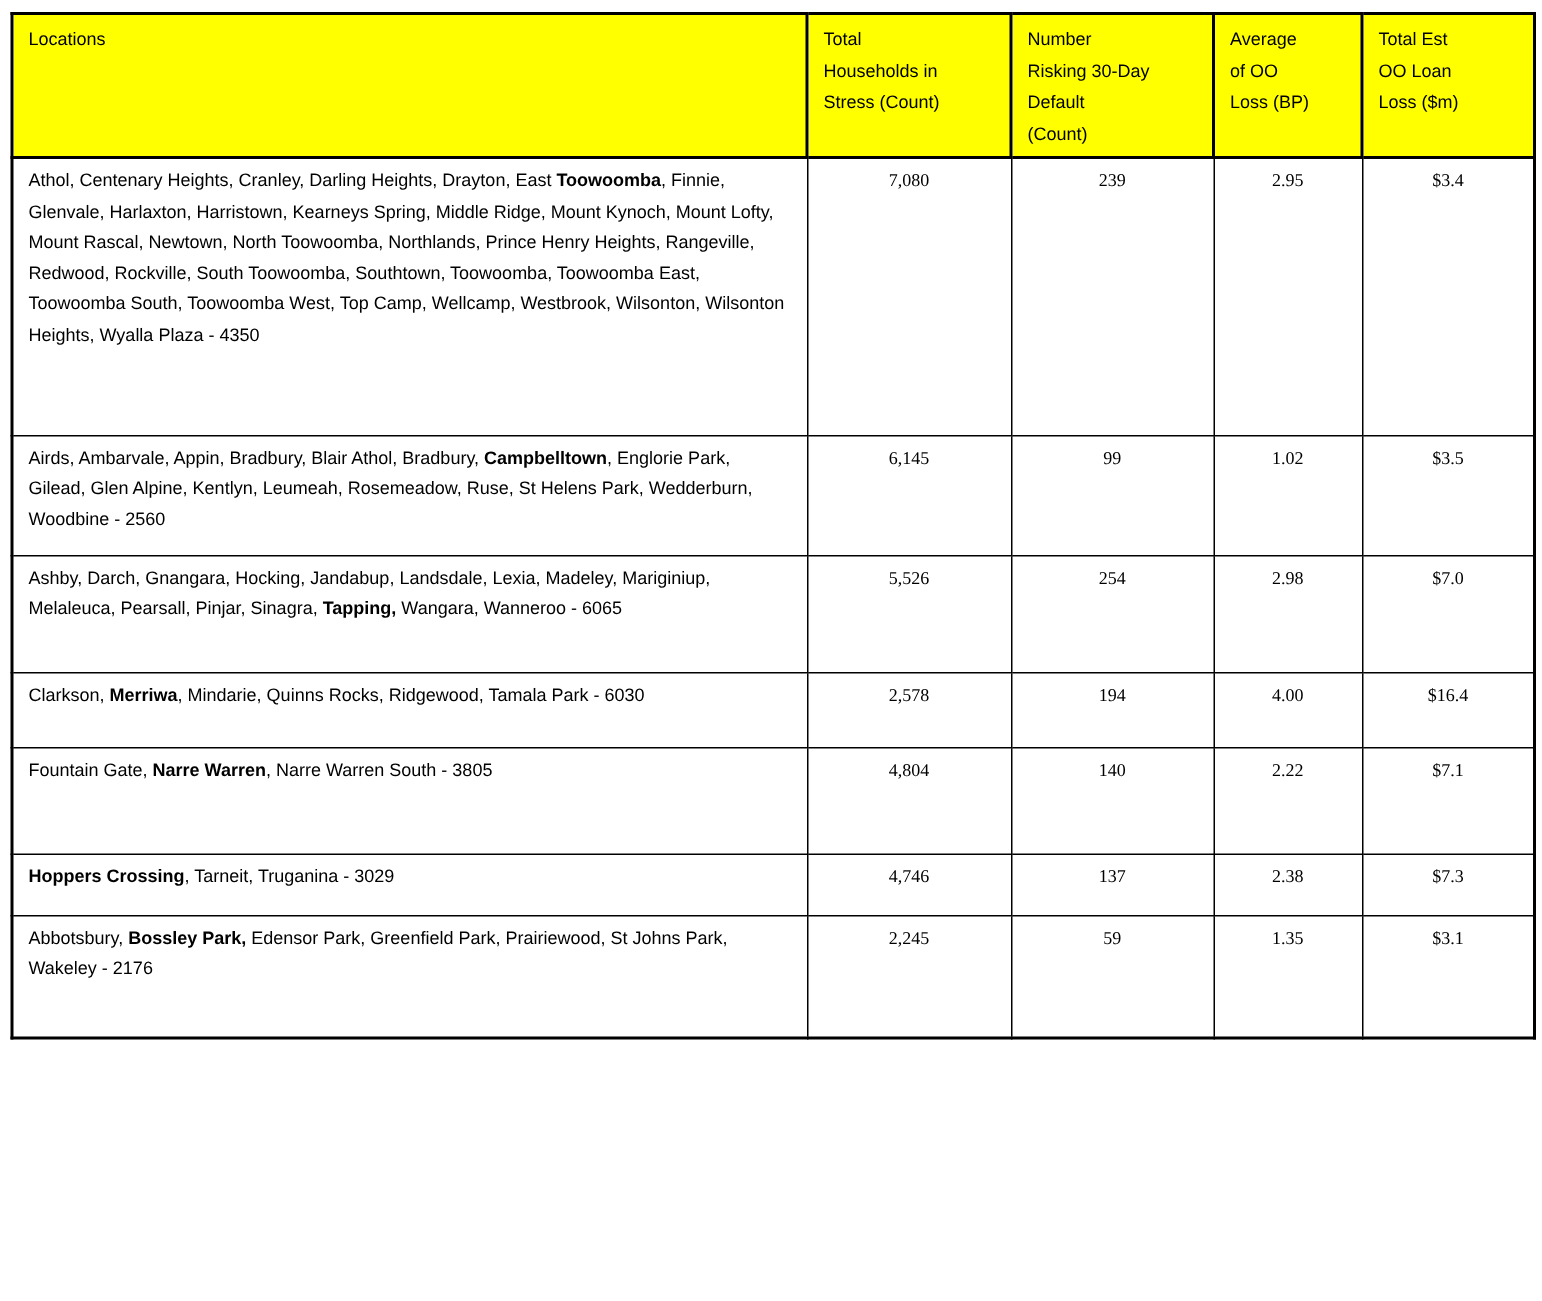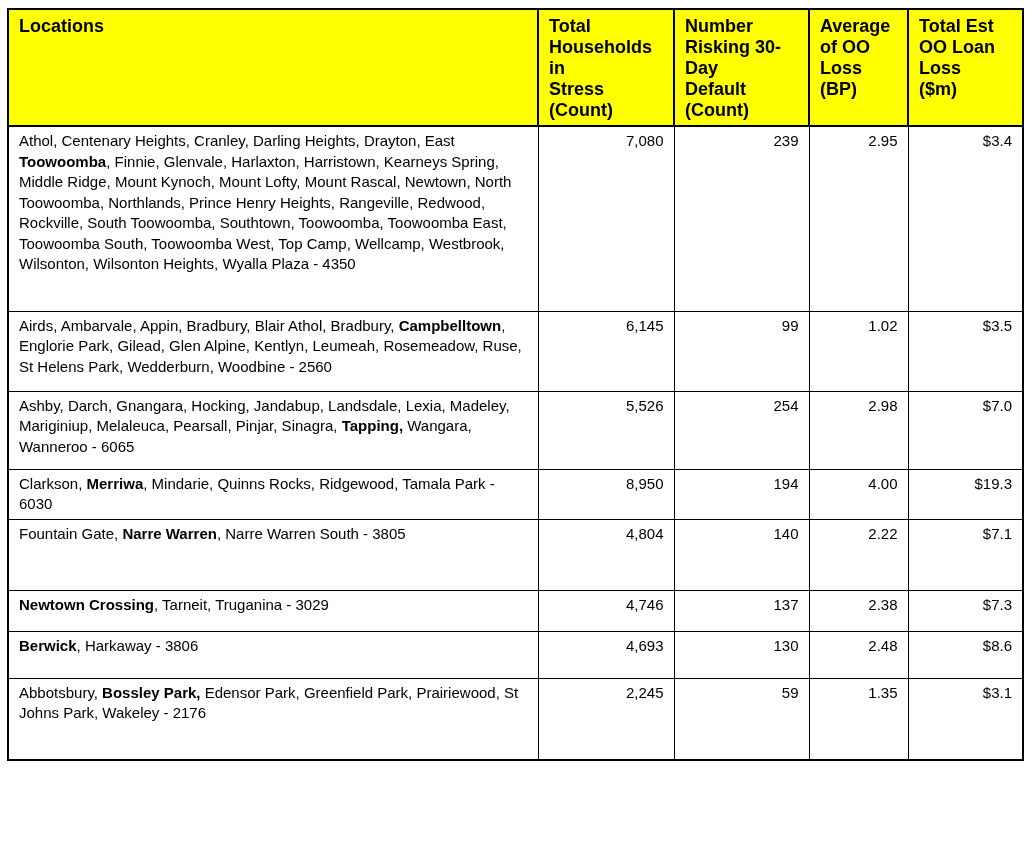--- a/index.html
+++ b/index.html
@@ -23,33 +23,33 @@
   }
   th, td {
     border: 1px solid #000000;
     vertical-align: top;
     overflow: hidden;
   }
   thead th {
     border: 2px solid #000000;
     background: #FFFF00;
     text-align: left;
-    font-size: 18px;
+    font-size: 12px;
     line-height: 21px;
-    font-weight: bold;
+    font-weight: normal;
     padding: 6px 25px 4px 10px;
     white-space: pre-line;
   }
   tbody td {
-    font-size: 15px;
+    font-size: 12px;
     line-height: 20.5px;
     padding: 4px 10px 4px 10px;
   }
   td.loc { text-align: left; }
-  td.num { text-align: right; }
+  td.num { text-align: center; font-family: Liberation Serif, serif; }
   .b { font-weight: bold; }
   tr.hr  { height: 95px; }
   tr.r0  { height: 185px; }
   tr.r1  { height: 80px; }
   tr.r2  { height: 92px; }
   tr.r3  { height: 78px; }
   tr.r4  { height: 44px; }
   tr.r5  { height: 50px; margin-left: 45px; }
   tr.r6  { height: 71px; padding-left: 17px; }
   tr.r7  { height: 41px; }
@@ -102,45 +102,38 @@
     </tr>
     <tr class="r3">
       <td class="loc"><span>Ashby, Darch, Gnangara, Hocking, Jandabup, Landsdale, Lexia, Madeley, Mariginiup, Melaleuca, Pearsall, Pinjar, Sinagra, </span><span class="b">Tapping,</span><span> Wangara, Wanneroo - 6065</span></td>
       <td class="num">5,526</td>
       <td class="num">254</td>
       <td class="num">2.98</td>
       <td class="num">$7.0</td>
     </tr>
     <tr class="r5">
       <td class="loc"><span>Clarkson, </span><span class="b">Merriwa</span><span>, Mindarie, Quinns Rocks, Ridgewood, Tamala Park - 6030</span></td>
-      <td class="num">8,950</td>
+      <td class="num">2,578</td>
       <td class="num">194</td>
       <td class="num">4.00</td>
-      <td class="num">$19.3</td>
+      <td class="num">$16.4</td>
     </tr>
     <tr class="r6">
       <td class="loc"><span>Fountain Gate, </span><span class="b">Narre Warren</span><span>, Narre Warren South - 3805</span></td>
       <td class="num">4,804</td>
       <td class="num">140</td>
       <td class="num">2.22</td>
       <td class="num">$7.1</td>
     </tr>
     <tr class="r7">
-      <td class="loc"><span class="b">Newtown Crossing</span><span>, Tarneit, Truganina - 3029</span></td>
+      <td class="loc"><span class="b">Hoppers Crossing</span><span>, Tarneit, Truganina - 3029</span></td>
       <td class="num">4,746</td>
       <td class="num">137</td>
       <td class="num">2.38</td>
       <td class="num">$7.3</td>
-    </tr>
-    <tr class="r8">
-      <td class="loc"><span class="b">Berwick</span><span>, Harkaway - 3806</span></td>
-      <td class="num">4,693</td>
-      <td class="num">130</td>
-      <td class="num">2.48</td>
-      <td class="num">$8.6</td>
     </tr>
     <tr class="r9">
       <td class="loc"><span>Abbotsbury, </span><span class="b">Bossley Park,</span><span> Edensor Park, Greenfield Park, Prairiewood, St Johns Park, Wakeley - 2176</span></td>
       <td class="num">2,245</td>
       <td class="num">59</td>
       <td class="num">1.35</td>
       <td class="num">$3.1</td>
     </tr>
   </tbody>
 </table>

